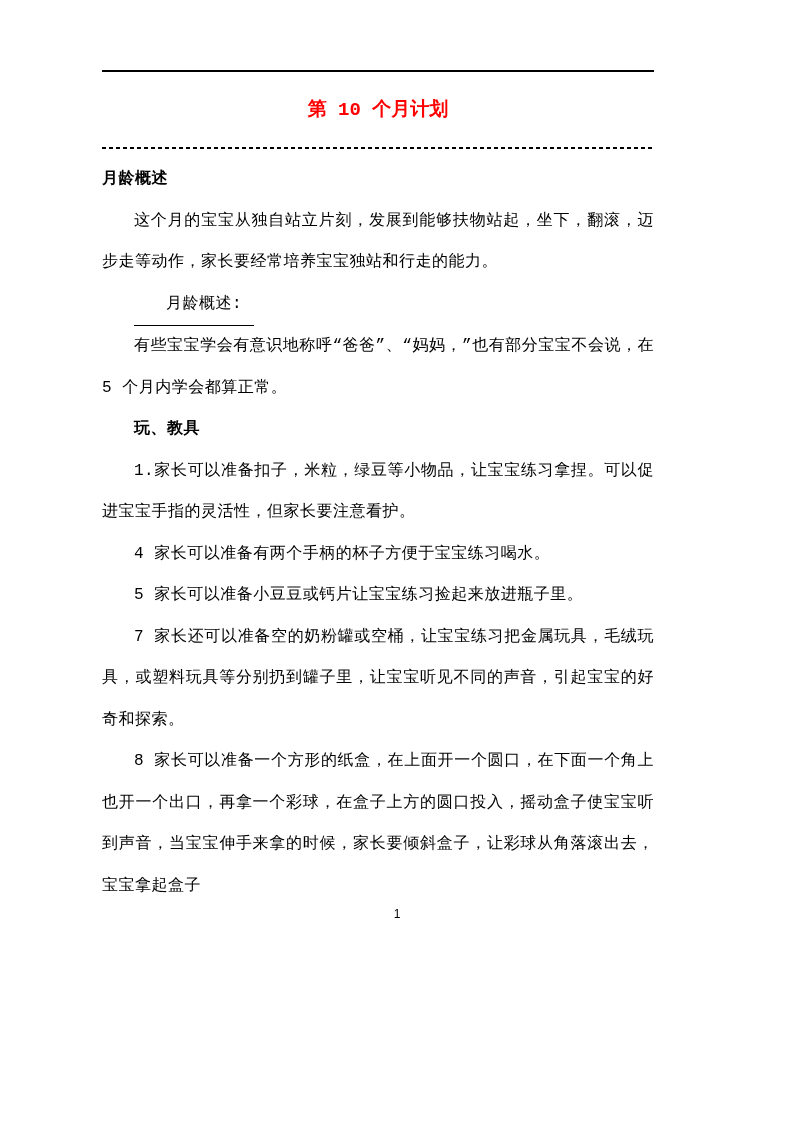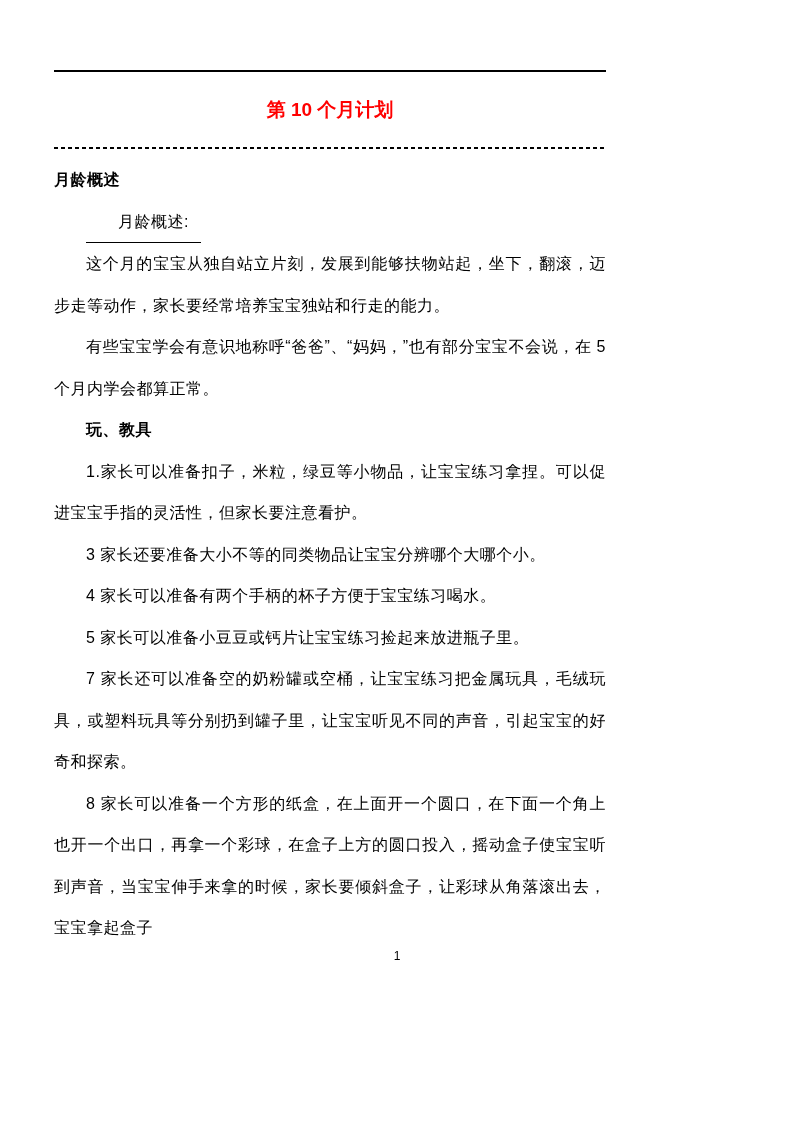--- a/index.html
+++ b/index.html
@@ -11,22 +11,23 @@
   .page {
     position: relative;
     width: 793px;
     height: 1122px;
     background: #ffffff;
     overflow: hidden;
     font-family: "Liberation Sans", sans-serif;
     color: #000000;
   }
   .content {
-    margin-left: 54px;
+    margin-left: 102px;
     width: 552px;
+    font-family: Liberation Mono, monospace;
   }
   .header-rule {
     margin-top: 70px;
     height: 0;
     border-top: 2px solid #000000;
   }
   .doc-title {
     margin-top: 20px;
     line-height: 36px;
     font-size: 19px;
@@ -75,30 +76,29 @@
     <div class="header-rule"></div>
 
     <div class="doc-title" style="color: rgb(255, 0, 0);">第 10 个月计划</div>
 
     <div class="dashed-rule"></div>
 
     <div class="body-text">
 
       <p class="no-indent bold">月龄概述</p>
 
+      <p>这个月的宝宝从独自站立片刻，发展到能够扶物站起，坐下，翻滚，迈步走等动作，家长要经常培养宝宝独站和行走的能力。</p>
+
       <p><span class="underlined-label">月龄概述:</span></p>
-
-      <p>这个月的宝宝从独自站立片刻，发展到能够扶物站起，坐下，翻滚，迈步走等动作，家长要经常培养宝宝独站和行走的能力。</p>
 
       <p>有些宝宝学会有意识地称呼“爸爸”、“妈妈，”也有部分宝宝不会说，在 5 个月内学会都算正常。</p>
 
       <p class="bold">玩、教具</p>
 
       <p>1.家长可以准备扣子，米粒，绿豆等小物品，让宝宝练习拿捏。可以促进宝宝手指的灵活性，但家长要注意看护。</p>
-      <p>3 家长还要准备大小不等的同类物品让宝宝分辨哪个大哪个小。</p>
       <p>4 家长可以准备有两个手柄的杯子方便于宝宝练习喝水。</p>
       <p>5 家长可以准备小豆豆或钙片让宝宝练习捡起来放进瓶子里。</p>
       <p>7 家长还可以准备空的奶粉罐或空桶，让宝宝练习把金属玩具，毛绒玩具，或塑料玩具等分别扔到罐子里，让宝宝听见不同的声音，引起宝宝的好奇和探索。</p>
       <p>8 家长可以准备一个方形的纸盒，在上面开一个圆口，在下面一个角上也开一个出口，再拿一个彩球，在盒子上方的圆口投入，摇动盒子使宝宝听到声音，当宝宝伸手来拿的时候，家长要倾斜盒子，让彩球从角落滚出去，宝宝拿起盒子</p>
 
     </div>
   </div>
 
   <div class="page-number">1</div>
 

